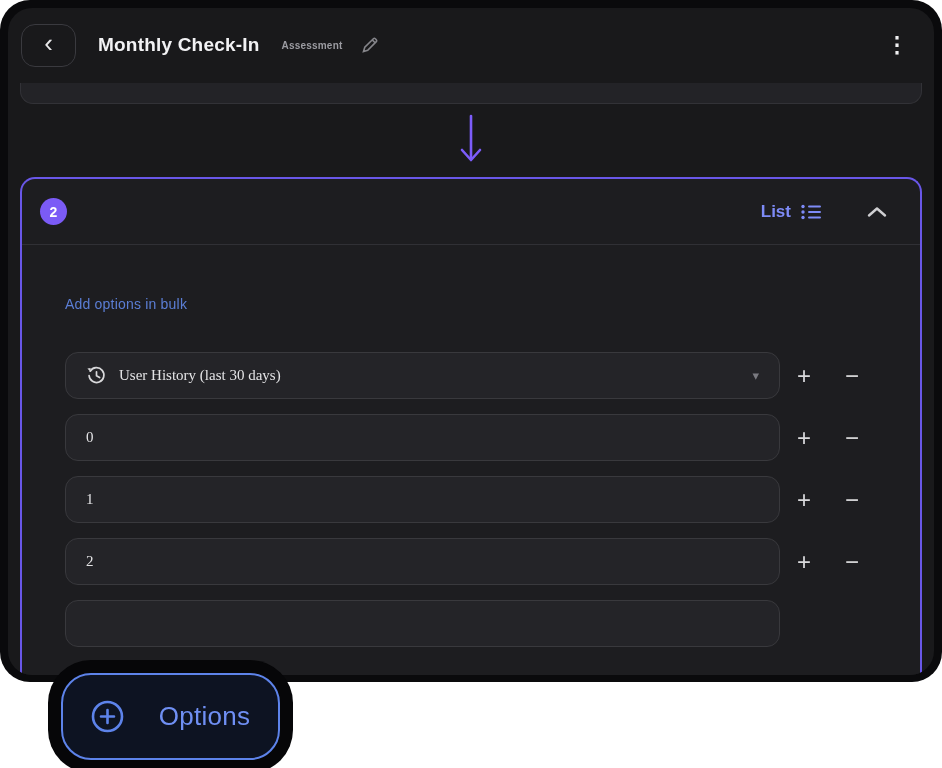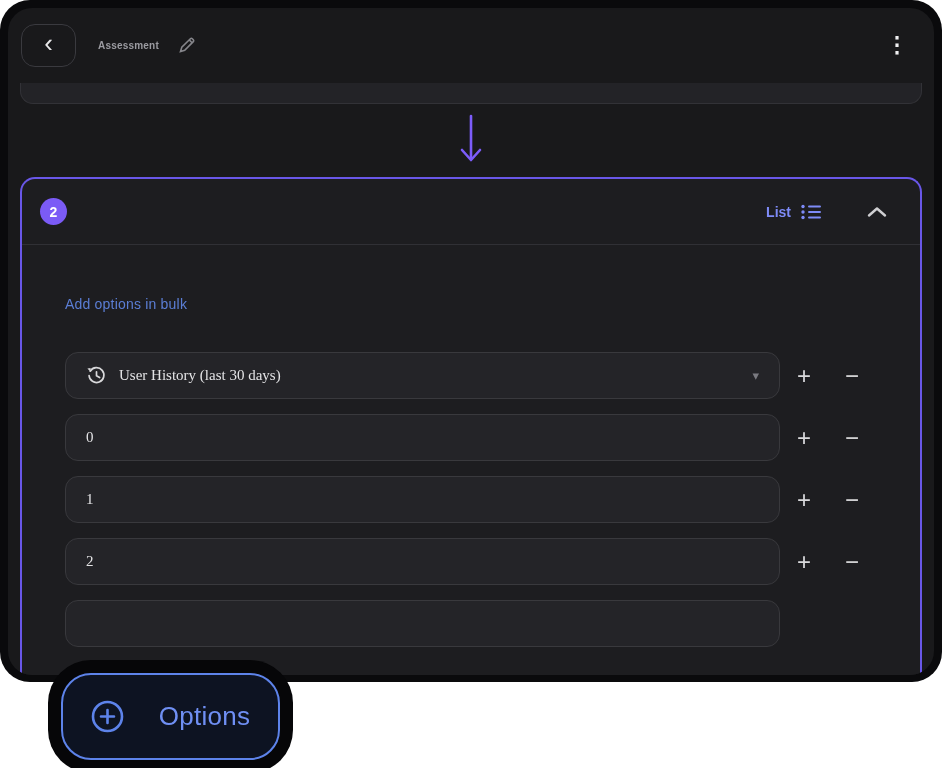--- a/index.html
+++ b/index.html
@@ -26,21 +26,21 @@
 
   
   .flow-arrow { position:absolute; left:50%; transform:translateX(-50%); top:106px; }
 
   
   .qcard { position:absolute; left:12px; right:12px; top:169px; height:510px; background:#1d1d20; border:2px solid #6957e8; border-bottom:none; border-radius:15px 15px 0 0; }
   .qcard-header { height:66px; display:flex; align-items:center; padding:0 20px 0 18px; border-bottom:1px solid #303035; }
   .qbadge { width:27px; height:27px; border-radius:50%; background:#7b5bf6; color:#ffffff; font-size:14px; font-weight:bold; display:flex; align-items:center; justify-content:center; flex:none; }
   .qtext { margin-left:13px; color:#ececee; font-size:15.5px; font-weight:bold; letter-spacing:.1px; }
   .qspacer { flex:1; }
-  .qtype { color:#7e8bf7; font-size:14px; font-weight:bold; margin-right:9px; }
+  .qtype { color:#7e8bf7; font-size:17px; font-weight:bold; margin-right:9px; }
   .list-icon { display:flex; margin-right:44px; cursor:pointer; }
   .collapse { display:flex; cursor:pointer; margin-right:12px; }
 
   .qbody { padding:50px 20px 0 43px; }
   .section-title { color:#d7d7d9; font-size:15px; letter-spacing:.2px; margin-bottom:42px; }
   .bulk-link { color:#5b7ed5; font-size:14px; letter-spacing:.2px; margin-bottom:40px; cursor:pointer; display:inline-block; }
 
   .opt-row { display:flex; align-items:center; margin-bottom:15px; }
   .opt-field { position:relative; width:715px; height:47px; background:#242428; border:1px solid #39393d; border-radius:13px; display:flex; align-items:center; padding:0 20px; color:#e4e4e6; font-size:15px;font-family:Liberation Serif, serif; }
   .opt-field .hist { display:flex; margin-right:12px; }
@@ -55,20 +55,21 @@
 <body>
 
 <div class="page">
   <div class="frame">
     <div class="surface">
 
       <div class="app-header">
         <div class="back-btn">
           <span>‹</span>
         </div>
+        <div class="app-title">Monthly Check-In</div>
         <div class="app-subtitle">Assessment</div>
         <span class="edit-icon">
           <svg width="20" height="20" viewBox="0 0 20 20">
               <path d="M3.5 16.5l1.3-4.2 8.6-8.6c.5-.5 1.4-.5 1.9 0l1 1c.5.5.5 1.4 0 1.9l-8.6 8.6-4.2 1.3z" fill="none" stroke="#85858a" stroke-width="1.6"></path>
               <path d="M12.2 4.9l2.9 2.9" stroke="#85858a" stroke-width="1.6"></path>
             </svg>
         </span>
         <div class="kebab">⋮</div>
       </div>
 

